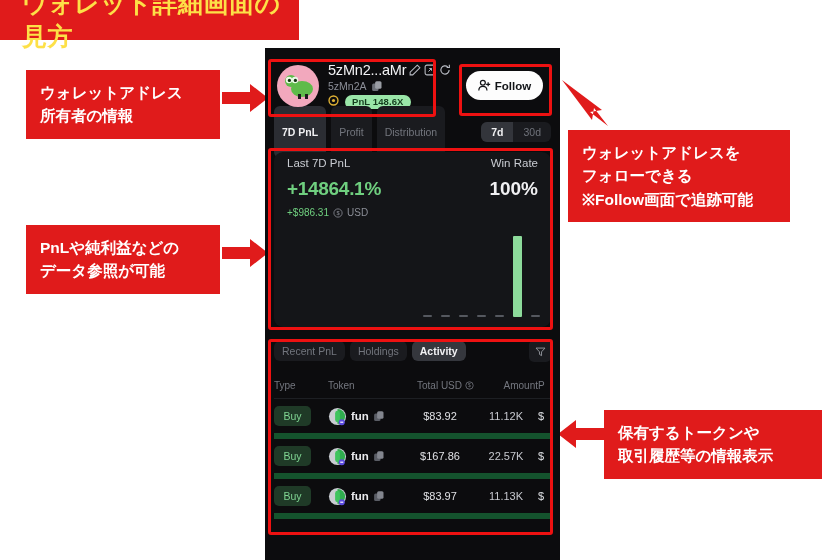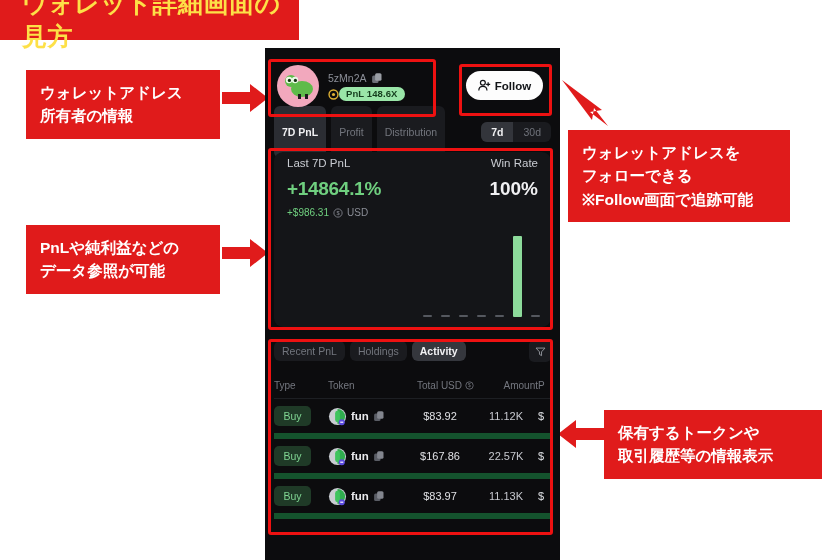--- a/index.html
+++ b/index.html
@@ -81,21 +81,21 @@
   .avatar .frog {
     position: absolute; left: 5px; top: 9px;
     width: 32px; height: 26px;
   }
   .pinfo { margin-left: 9px; flex: 1; min-width: 0; }
   .pname-line { display: flex; align-items: center; gap: 3px; }
   .pname { color: #f2f2f4; font-size: 14.5px; font-weight: 500; letter-spacing: -.2px;}
   .mini-ic { color: #b9bcc4; width: 12px; height: 12px; flex: none; display:block; }
   .psub-line { display: flex; align-items: center; gap: 4px; margin-top: 2px;}
   .psub { color: #8b8e97; font-size: 10.5px; }
-  .pbadge-line { display: flex; align-items: center; margin-top: 3px;}
+  .pbadge-line { display: flex; gap: 6px; margin-top: 3px;}
   .ring-ic { width: 11px; height: 11px; display:block; }
   .pnl-badge {
     background: #9ae6a8; color: #143d1d;
     font-size: 9.5px; font-weight: bold;
     border-radius: 8px; padding: 1.5px 7px 2px 7px;
     letter-spacing: .1px;
   }
   .follow-btn {
     background: #fdfdfd; color: #111317;
     border-radius: 16px;
@@ -238,20 +238,34 @@
         <ellipse cx="20" cy="15" rx="11" ry="8" fill="#5fbb4a"></ellipse>
         <circle cx="7" cy="6" r="3.2" fill="#eafbe6"></circle>
           <circle cx="13" cy="6" r="3.2" fill="#eafbe6"></circle>
         <circle cx="7.4" cy="6.4" r="1.6" fill="#12300e"></circle>
           <circle cx="13.4" cy="6.4" r="1.6" fill="#12300e"></circle>
         <rect x="16" y="20" width="3" height="5" fill="#1b1b1d"></rect>
         <rect x="23" y="20" width="3" height="5" fill="#1b1b1d"></rect>
       </svg>
     </div>
     <div class="pinfo">
+      <div class="pname-line">
+        <span class="pname">5zMn2...aMr</span>
+        <svg class="mini-ic" viewBox="0 0 16 16">
+            <path d="M11 1.5l3.5 3.5L5 14.5H1.5V11z" fill="none" stroke="currentColor" stroke-width="1.4"></path>
+          </svg>
+        <svg class="mini-ic" viewBox="0 0 16 16">
+            <rect x="1.5" y="1.5" width="13" height="13" rx="2.5" fill="none" stroke="currentColor" stroke-width="1.4"></rect>
+            <path d="M6 10l4-4M7 6h3v3" fill="none" stroke="currentColor" stroke-width="1.3"></path>
+          </svg>
+        <svg class="mini-ic" viewBox="0 0 16 16">
+            <path d="M13.5 8a5.5 5.5 0 1 1-1.8-4.1" fill="none" stroke="currentColor" stroke-width="1.5"></path>
+            <path d="M13.8 1v3.6h-3.6" fill="none" stroke="currentColor" stroke-width="1.5"></path>
+          </svg>
+      </div>
       <div class="psub-line">
         <span class="psub">5zMn2A</span>
         <svg class="mini-ic" viewBox="0 0 16 16">
             <rect x="1.5" y="4.5" width="8.5" height="10" rx="2" fill="#6c6f77"></rect>
             <rect x="5.5" y="1.5" width="8.5" height="10" rx="2" fill="#9a9da4"></rect>
           </svg>
       </div>
       <div class="pbadge-line">
         <svg class="ring-ic" viewBox="0 0 16 16">
             <circle cx="8" cy="8" r="6.5" fill="none" stroke="#e0b235" stroke-width="2"></circle>

